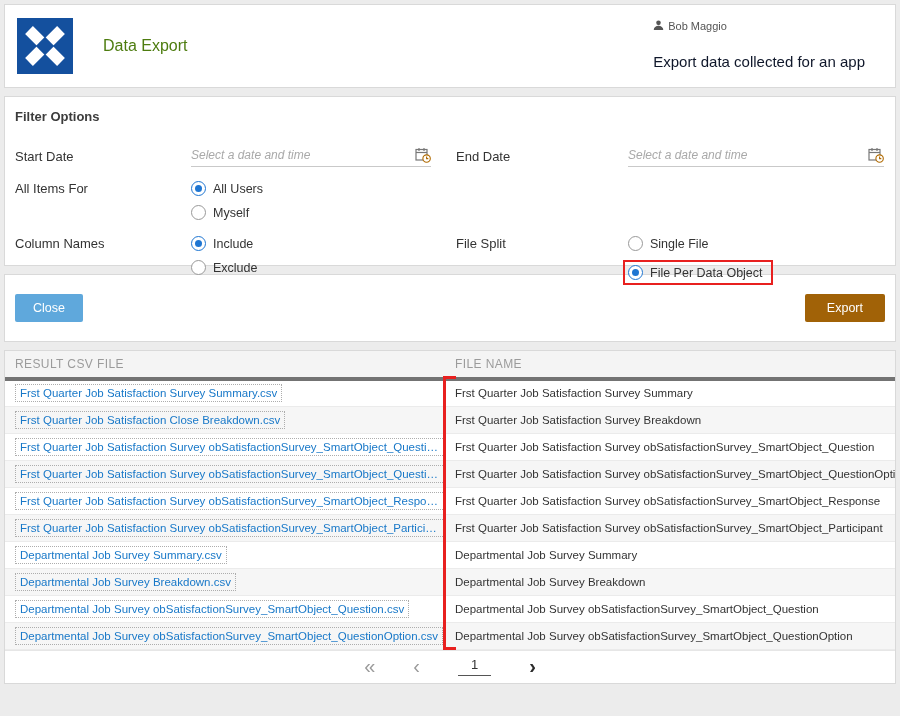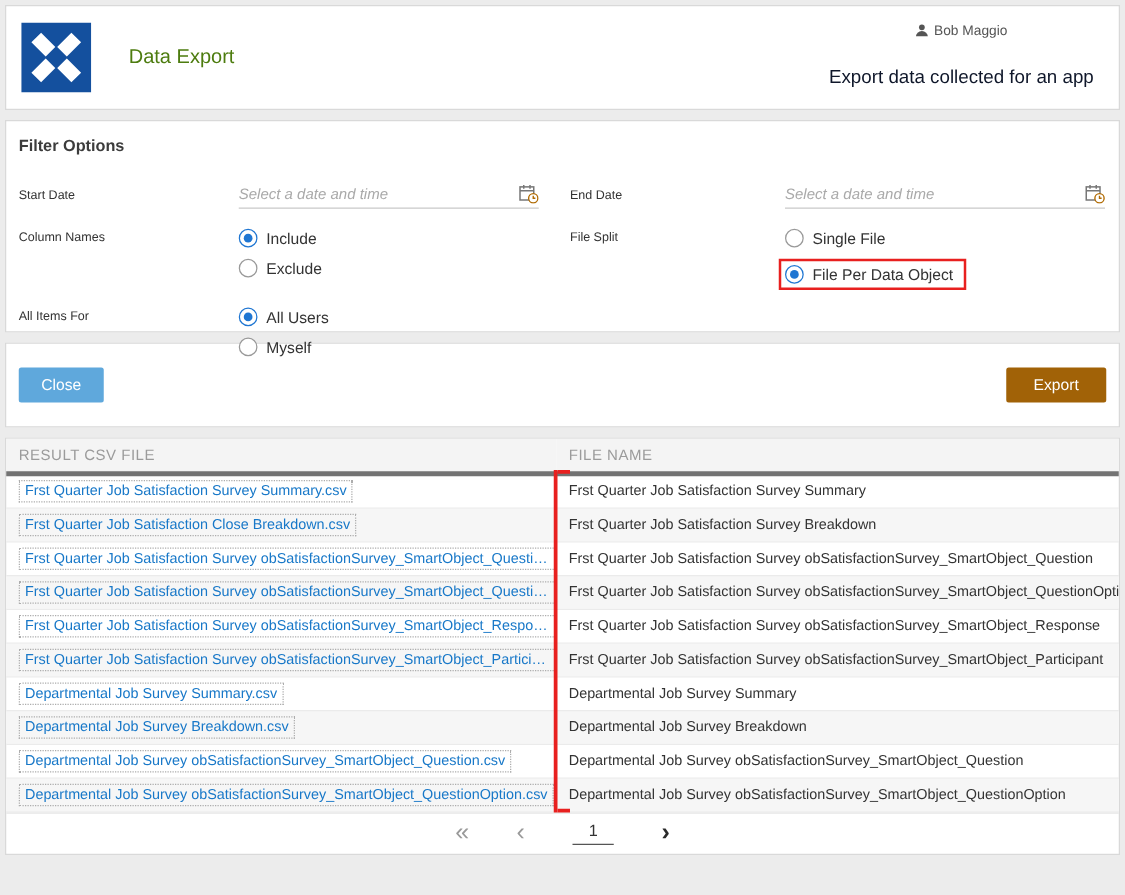--- a/index.html
+++ b/index.html
@@ -23,22 +23,22 @@
   .header {
     height: 84px;
     position: relative;
     display: flex;
     align-items: center;
     padding-left: 12px;
   }
   .logo { width: 56px; height: 56px; display: block; }
   .app-title { font-size: 16px; color: #4d7c0f; margin-left: 30px; font-weight: 400; }
   .header-right {
-    position: absolute; right: 20px; top: 12px;
-    text-align: center;
+    position: absolute; right: 30px; top: 12px;
+    text-align: left;
   }
   .user-line {
     font-size: 11px; color: #555;
     display: inline-flex; align-items: center; gap: 4px;
   }
   .tagline { font-size: 15px; color: #0f172a; margin-top: 18px; }
 
   
   .filters {
     margin-top: 8px;
@@ -46,21 +46,21 @@
     padding: 12px 10px 14px;
   }
   .filters-heading { font-size: 13px; font-weight: bold; color: #3c3c3c; }
   .filter-row {
     display: grid;
     grid-template-columns: 176px 265px 172px 1fr;
     align-items: center;
     margin-top: 22px;
   }
   .filter-row.top-align { align-items: start; margin-top: 16px; }
-  .field-label { font-size: 10px; color: #333; line-height: 16px; }
+  .field-label { font-size: 13px; color: #333; line-height: 16px; }
   .date-field {
     display: flex; align-items: center;
     border-bottom: 1px solid #c9c9c9;
     width: 240px; padding-bottom: 2px;
   }
   .date-field.wide { width: 256px; }
   .date-field input {
     border: none; outline: none; background: transparent;
     flex: 1; font-size: 12px; font-style: italic; color: #666;
     font-family: "Liberation Sans", sans-serif;
@@ -238,20 +238,36 @@
           <line x1="1" y1="5.5" x2="12" y2="5.5" stroke="#777" stroke-width="1.2"></line>
           <line x1="4" y1="1" x2="4" y2="4" stroke="#777" stroke-width="1.2"></line>
           <line x1="9" y1="1" x2="9" y2="4" stroke="#777" stroke-width="1.2"></line>
           <circle cx="11.6" cy="11.6" r="3.7" fill="#fff" stroke="#b06a00" stroke-width="1.1"></circle>
           <path d="M11.6 9.6 v2 h1.7" stroke="#b06a00" fill="none" stroke-width="1.1"></path>
         </svg>
       </span>
     </span>
   </div>
 
+  <div class="filter-row top-align" style="margin-top:14px;">
+    <span class="field-label">All Items For</span>
+    <span class="radio-stack">
+      <span class="radio-option selected">
+        <span class="radio-circle"></span>
+        <span class="radio-label">All Users</span>
+      </span>
+      <span class="radio-option">
+        <span class="radio-circle"></span>
+        <span class="radio-label">Myself</span>
+      </span>
+    </span>
+    <span></span>
+      <span></span>
+  </div>
+
   <div class="filter-row top-align">
     <span class="field-label">Column Names</span>
     <span class="radio-stack">
       <span class="radio-option selected">
         <span class="radio-circle"></span>
         <span class="radio-label">Include</span>
       </span>
       <span class="radio-option">
         <span class="radio-circle"></span>
         <span class="radio-label">Exclude</span>
@@ -263,36 +279,20 @@
         <span class="radio-circle"></span>
         <span class="radio-label">Single File</span>
       </span>
       <span class="highlight-box">
         <span class="radio-option selected">
           <span class="radio-circle"></span>
           <span class="radio-label">File Per Data Object</span>
         </span>
       </span>
     </span>
-  </div>
-
-  <div class="filter-row top-align" style="margin-top:14px;">
-    <span class="field-label">All Items For</span>
-    <span class="radio-stack">
-      <span class="radio-option selected">
-        <span class="radio-circle"></span>
-        <span class="radio-label">All Users</span>
-      </span>
-      <span class="radio-option">
-        <span class="radio-circle"></span>
-        <span class="radio-label">Myself</span>
-      </span>
-    </span>
-    <span></span>
-      <span></span>
   </div>
 </section>
 
 <section class="card actions">
   <button class="btn btn-close">Close</button>
   <button class="btn btn-export">Export</button>
 </section>
 
 <section class="card table-card">
   <table class="results">

